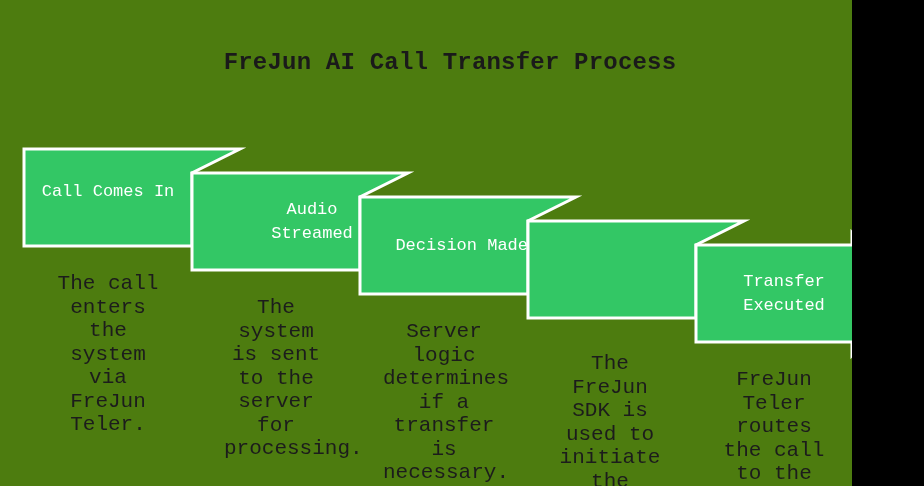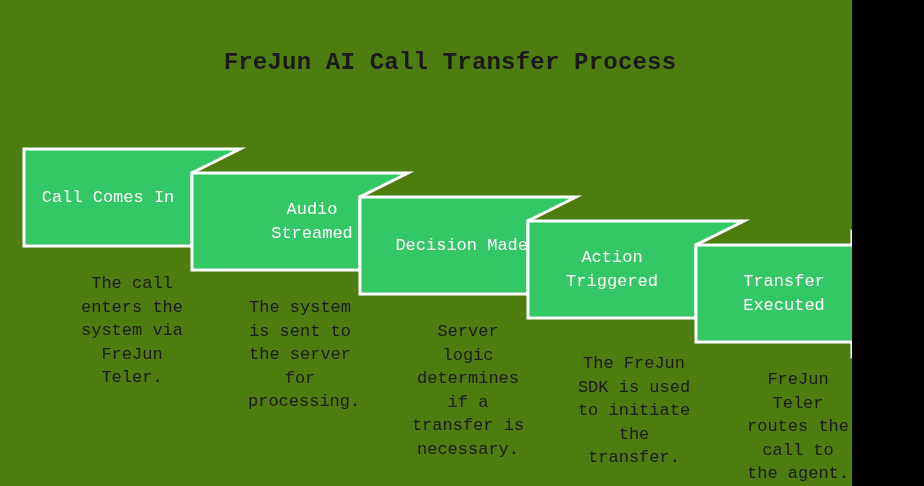--- a/index.html
+++ b/index.html
@@ -35,35 +35,34 @@
     display: flex;
     align-items: center;
     justify-content: center;
     text-align: center;
     color: #ffffff;
     font-size: 17px;
     line-height: 24px;
     font-weight: 500;
   }
   .step-label > span { display: block; }
-  .l1 { left: 24px;  top: 149px; width: 168px; height: 97px; }
+  .l1 { left: 24px;  top: 143px; width: 168px; height: 97px; }
   .l2 { left: 192px; top: 173px; width: 168px; height: 97px; margin-left: 36px; }
   .l3 { left: 360px; top: 197px; width: 168px; height: 97px; justify-content: flex-end; }
   .l4 { left: 528px; top: 221px; width: 168px; height: 97px; }
   .l5 { left: 696px; top: 245px; width: 156px; height: 97px; margin-left: 10px; }
   .l2 > span, .l4 > span { max-width: 100px; }
   .l5 > span { max-width: 110px; }
   .step-desc {
     position: absolute;
     text-align: center;
     color: #1c1c1c;
-    font-size: 17px;
+    font-size: 21px;
     line-height: 23.5px;
     font-weight: 500;
-    margin-left: 24px;
   }
   .d1 { left: 45px;  top: 272px; width: 126px; }
   .d2 { left: 224px; top: 296px; width: 104px; }
   .d3 { left: 383px; top: 320px; width: 122px; }
   .d4 { left: 552px; top: 352px; width: 116px; text-align: center; }
   .d5 { left: 718px; top: 368px; width: 112px; }
 </style>
 </head>
 <body>
 
@@ -81,23 +80,20 @@
 
   <div class="step-label l1">
     <span>Call Comes In</span>
   </div>
   <div class="step-label l2">
     <span>Audio Streamed</span>
   </div>
   <div class="step-label l3">
     <span>Decision Made</span>
   </div>
-  <div class="step-label l4">
-    <span>Action Triggered</span>
-  </div>
   <div class="step-label l5">
     <span>Transfer Executed</span>
   </div>
 
   <div class="step-desc d1">The call enters the system via FreJun Teler.</div>
   <div class="step-desc d2">The system is sent to the server for processing.</div>
   <div class="step-desc d3">Server logic determines if a transfer is necessary.</div>
   <div class="step-desc d4">The FreJun SDK is used to initiate the transfer.</div>
   <div class="step-desc d5">FreJun Teler routes the call to the agent.</div>
 

